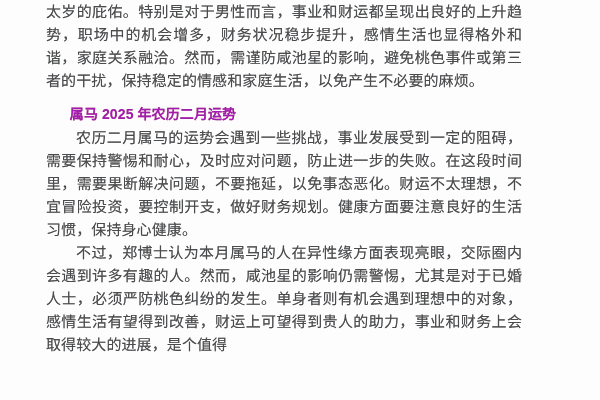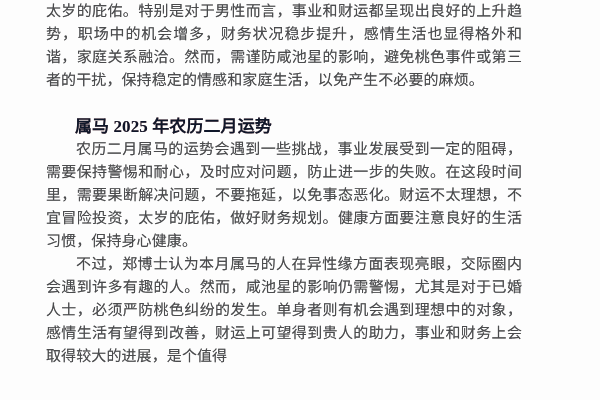--- a/index.html
+++ b/index.html
@@ -11,46 +11,46 @@
     width: 600px;
     height: 400px;
     overflow: hidden;
   }
   .page {
     box-sizing: border-box;
     width: 548px;
     height: 400px;
     padding: 0 26px 0 46px;
     overflow: hidden;
-    font-family: Liberation Serif, serif;
+    font-family: Liberation Sans, sans-serif;
     font-size: 15px;
     line-height: 23px;
     color: #4a4b4d;
     text-align: justify;
     letter-spacing: 0.1px;
     text-shadow: 0 0 0.5px rgba(74, 75, 77, 0.55);
   }
   .para {
     margin: 0;
   }
   .para.indent {
     text-indent: 2em;
   }
   .section-heading {
-    margin: 23px 0 0 0;
-    font-size: 17px;
+    margin: 11px 0 0 0;
+    font-size: 14px;
     line-height: 23px;
     font-weight: bold;
-    color: #0f172a;
+    color: #a21caf;
     text-indent: 1.7em;
     text-align: left;
     text-shadow: 0 0 0.5px rgba(165, 68, 62, 0.55);
   }
 </style>
 </head>
 <body>
 
 <main class="page">
   <p class="para">太岁的庇佑。特别是对于男性而言，事业和财运都呈现出良好的上升趋势，职场中的机会增多，财务状况稳步提升，感情生活也显得格外和谐，家庭关系融洽。然而，需谨防咸池星的影响，避免桃色事件或第三者的干扰，保持稳定的情感和家庭生活，以免产生不必要的麻烦。</p>
   <h2 class="section-heading">属马 2025 年农历二月运势</h2>
-  <p class="para indent">农历二月属马的运势会遇到一些挑战，事业发展受到一定的阻碍，需要保持警惕和耐心，及时应对问题，防止进一步的失败。在这段时间里，需要果断解决问题，不要拖延，以免事态恶化。财运不太理想，不宜冒险投资，太岁的庇佑，做好财务规划。健康方面要注意良好的生活习惯，保持身心健康。</p>
+  <p class="para indent">农历二月属马的运势会遇到一些挑战，事业发展受到一定的阻碍，需要保持警惕和耐心，及时应对问题，防止进一步的失败。在这段时间里，需要果断解决问题，不要拖延，以免事态恶化。财运不太理想，不宜冒险投资，要控制开支，做好财务规划。健康方面要注意良好的生活习惯，保持身心健康。</p>
   <p class="para indent">不过，郑博士认为本月属马的人在异性缘方面表现亮眼，交际圈内会遇到许多有趣的人。然而，咸池星的影响仍需警惕，尤其是对于已婚人士，必须严防桃色纠纷的发生。单身者则有机会遇到理想中的对象，感情生活有望得到改善，财运上可望得到贵人的助力，事业和财务上会取得较大的进展，是个值得</p>
 </main>
 
 </body></html>

